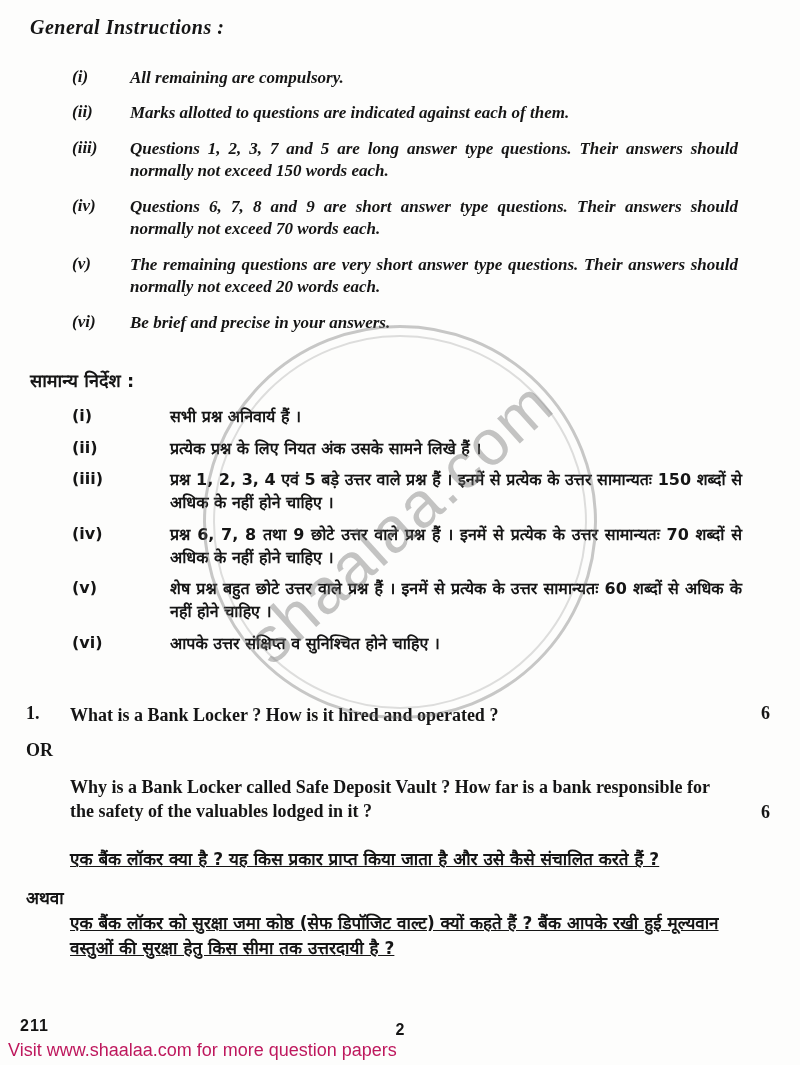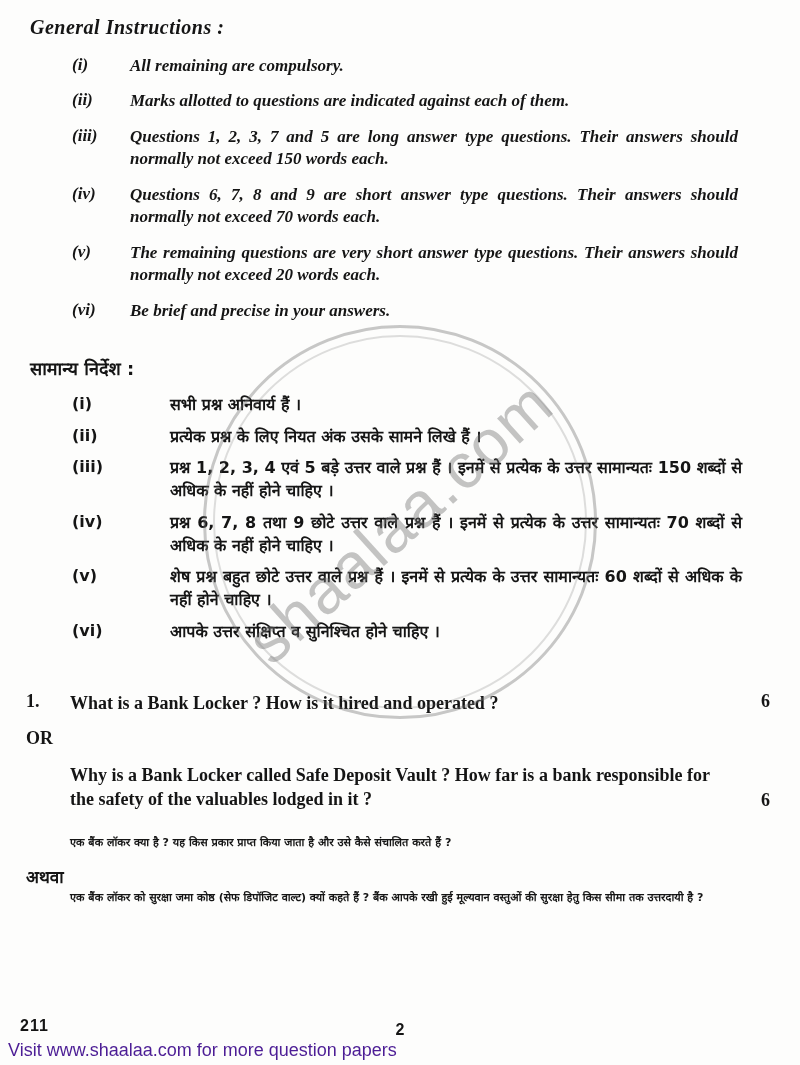--- a/index.html
+++ b/index.html
@@ -38,21 +38,21 @@
     position: absolute; left: 400px; top: 522px;
     transform: translate(-50%, -50%) rotate(-42deg);
     font-family: "Liberation Sans", sans-serif;
     font-size: 64px; letter-spacing: 2px;
     color: rgba(115,115,115,0.42);
     white-space: nowrap;
   }
 
   
   .en-heading {
-    margin: 0 0 16px 30px;
+    margin: 0 0 28px 30px;
     font-size: 20px; font-weight: bold; font-style: italic;
     letter-spacing: 0.5px;
   }
   .instr-list { list-style: none; }
   .instr-row {
     display: flex;
     padding-left: 72px; padding-right: 62px;
     margin-bottom: 13px;
     font-size: 17px;
   }
@@ -86,36 +86,36 @@
   .q-marks.bottom { align-self: flex-end; }
   .or-sep {
     font-weight: bold; font-size: 18px;
     margin: 12px 0 14px 0;
   }
   .or-sep.hi { font-size: 17px; margin: 14px 0 0 0; }
   .q-alt { margin-top: 2px; }
   .q-hindi-block {
     margin-top: 24px; padding: 0 4px 0 44px;
     font-family: "DejaVu Sans", sans-serif;
-    font-size: 11px; font-weight: 600; line-height: 1.45;
+    font-size: 17px; font-weight: 600; line-height: 1.45; text-decoration: underline;
   }
   .q-hindi-block.alt { margin-top: 2px; }
 
   
   .page-nums {
     position: absolute; left: 0; right: 0; bottom: 30px; z-index: 1;
     font-family: "Liberation Sans", sans-serif;
     font-size: 16px; font-weight: bold;
   }
   .code-left { position: absolute; left: 20px; bottom: 0; letter-spacing: 1px; }
   .page-center { position: absolute; left: 0; right: 0; text-align: center; bottom: -4px; }
   .site-footer {
     position: absolute; left: 8px; bottom: 4px; z-index: 1;
     font-family: "Liberation Sans", sans-serif;
-    font-size: 18px; color: #4c1d95;
+    font-size: 18px; color: #be185d;
   }
 </style>
 </head>
 <body>
 
 <div class="page">
 
   <div class="watermark">
     <div class="wm-ring"></div>
     <div class="wm-text">shaalaa.com</div>

